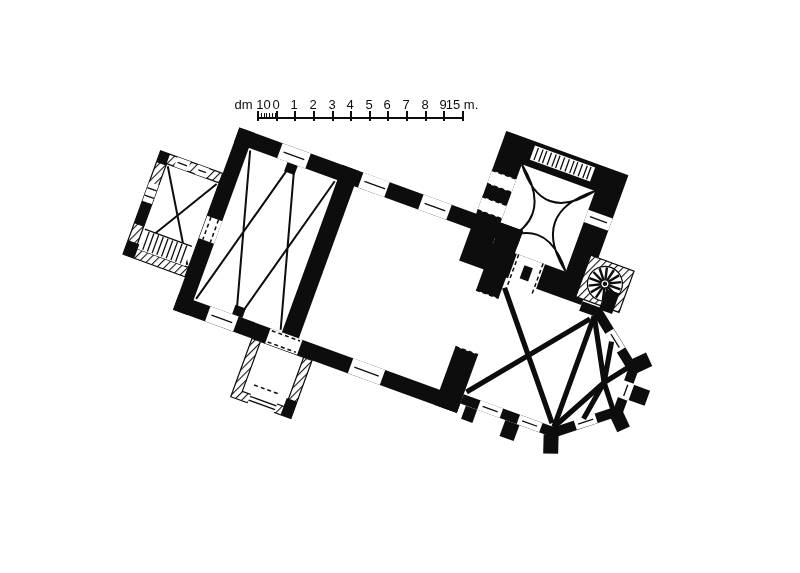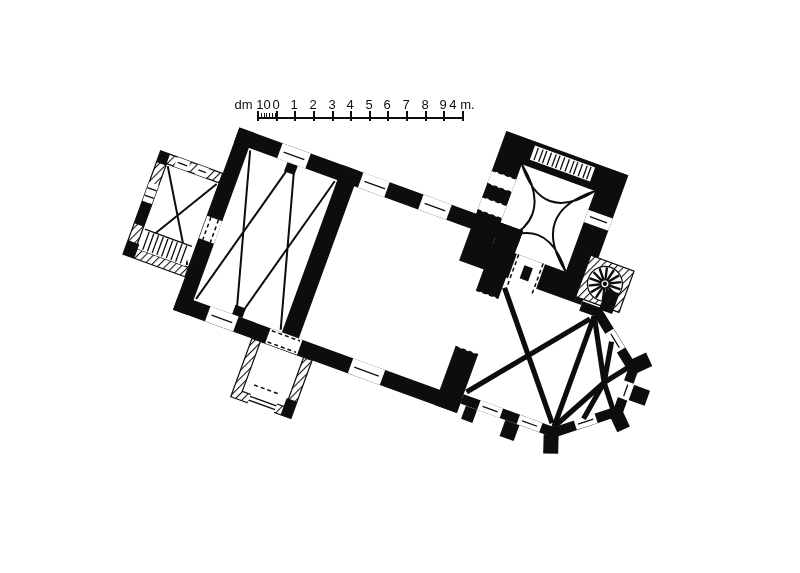--- a/index.html
+++ b/index.html
@@ -53,21 +53,21 @@
     <span class="sb-label" style="left:19px">0</span>
     <span class="sb-label" style="left:37px">1</span>
     <span class="sb-label" style="left:56px">2</span>
     <span class="sb-label" style="left:75px">3</span>
     <span class="sb-label" style="left:93px">4</span>
     <span class="sb-label" style="left:112px">5</span>
     <span class="sb-label" style="left:130px">6</span>
     <span class="sb-label" style="left:149px">7</span>
     <span class="sb-label" style="left:168px">8</span>
     <span class="sb-label" style="left:186px">9</span>
-    <span class="sb-label" style="left:205px">4 m.</span>
+    <span class="sb-label" style="left:205px">15 m.</span>
   </div>
 
   <svg width="800" height="573" viewBox="0 0 800 573" style="position:absolute;left:0;top:0">
     <defs>
       <pattern id="hatch" width="5.5" height="5.5" patternUnits="userSpaceOnUse" patternTransform="rotate(25)">
         <rect width="5.5" height="5.5" fill="var(--paper)"></rect>
         <line x1="0" y1="0" x2="0" y2="5.5" stroke="var(--ink)" stroke-width="2.1"></line>
       </pattern>
     </defs>
 

